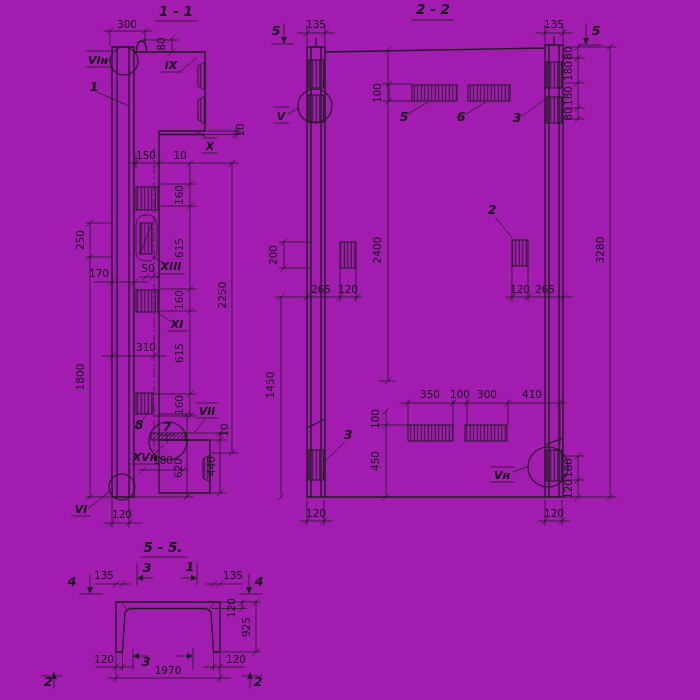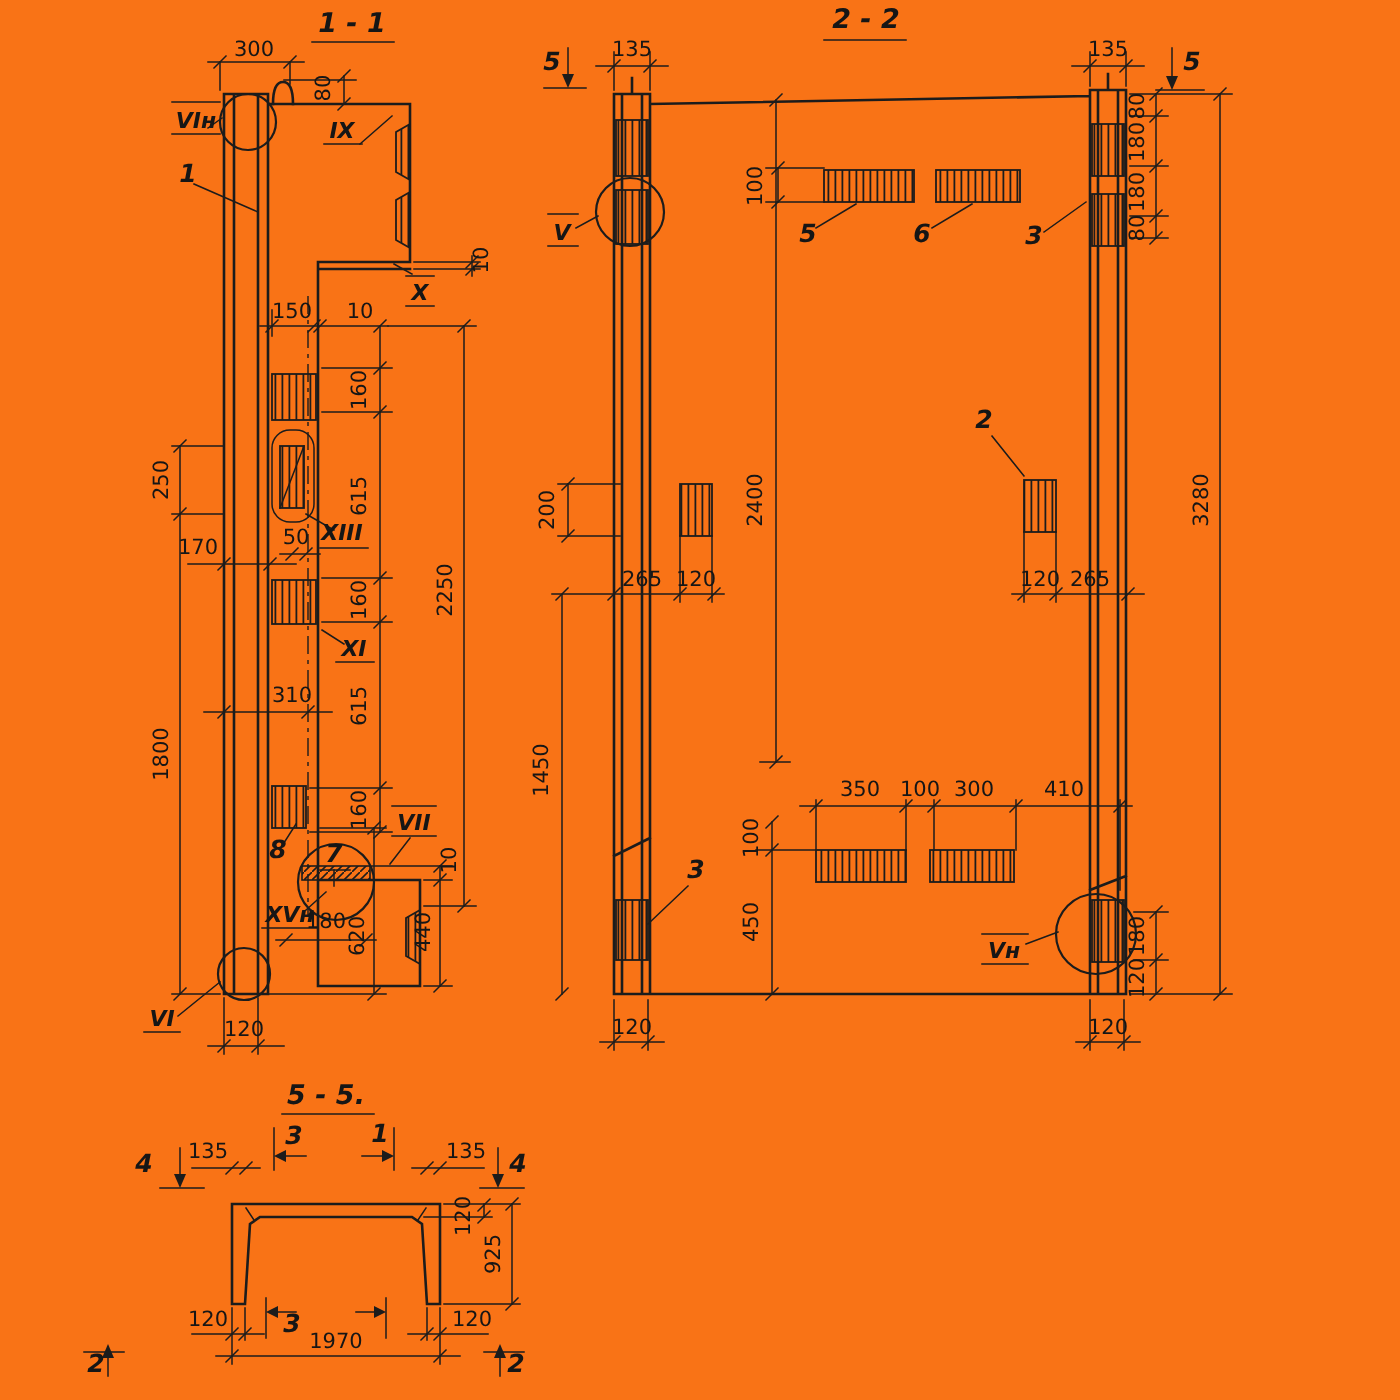--- a/index.html
+++ b/index.html
@@ -1,16 +1,16 @@
 <!DOCTYPE html>
 <html><head>
 <meta charset="utf-8">
 <style>
   html,body{margin:0;padding:0;background:#ffffff;}
-  .sheet{width:700px;height:700px;background:#f97316;position:relative;overflow:hidden;}
+  .sheet{width:700px;height:700px;background:#a21caf;position:relative;overflow:hidden;}
   svg{display:block;}
   .thick{stroke:#1c1c1c;stroke-width:1.3;fill:none;stroke-linecap:square;}
   .thin{stroke:#1c1c1c;stroke-width:0.75;fill:none;stroke-linecap:square;}
   .cl{stroke:#1c1c1c;stroke-width:0.7;fill:none;stroke-dasharray:9 3 2 3;}
   .hatch{fill:url(#hv);stroke:#1c1c1c;stroke-width:0.9;}
   .hatchd{fill:url(#hd);stroke:#1c1c1c;stroke-width:0.8;}
   .tri{fill:#1c1c1c;stroke:none;}
   text{font-family:"DejaVu Sans","Liberation Sans",sans-serif;fill:#161616;}
   .dim{font-size:10.5px;text-anchor:middle;}
   .lbl{font-size:11px;font-weight:bold;font-style:italic;text-anchor:middle;}

